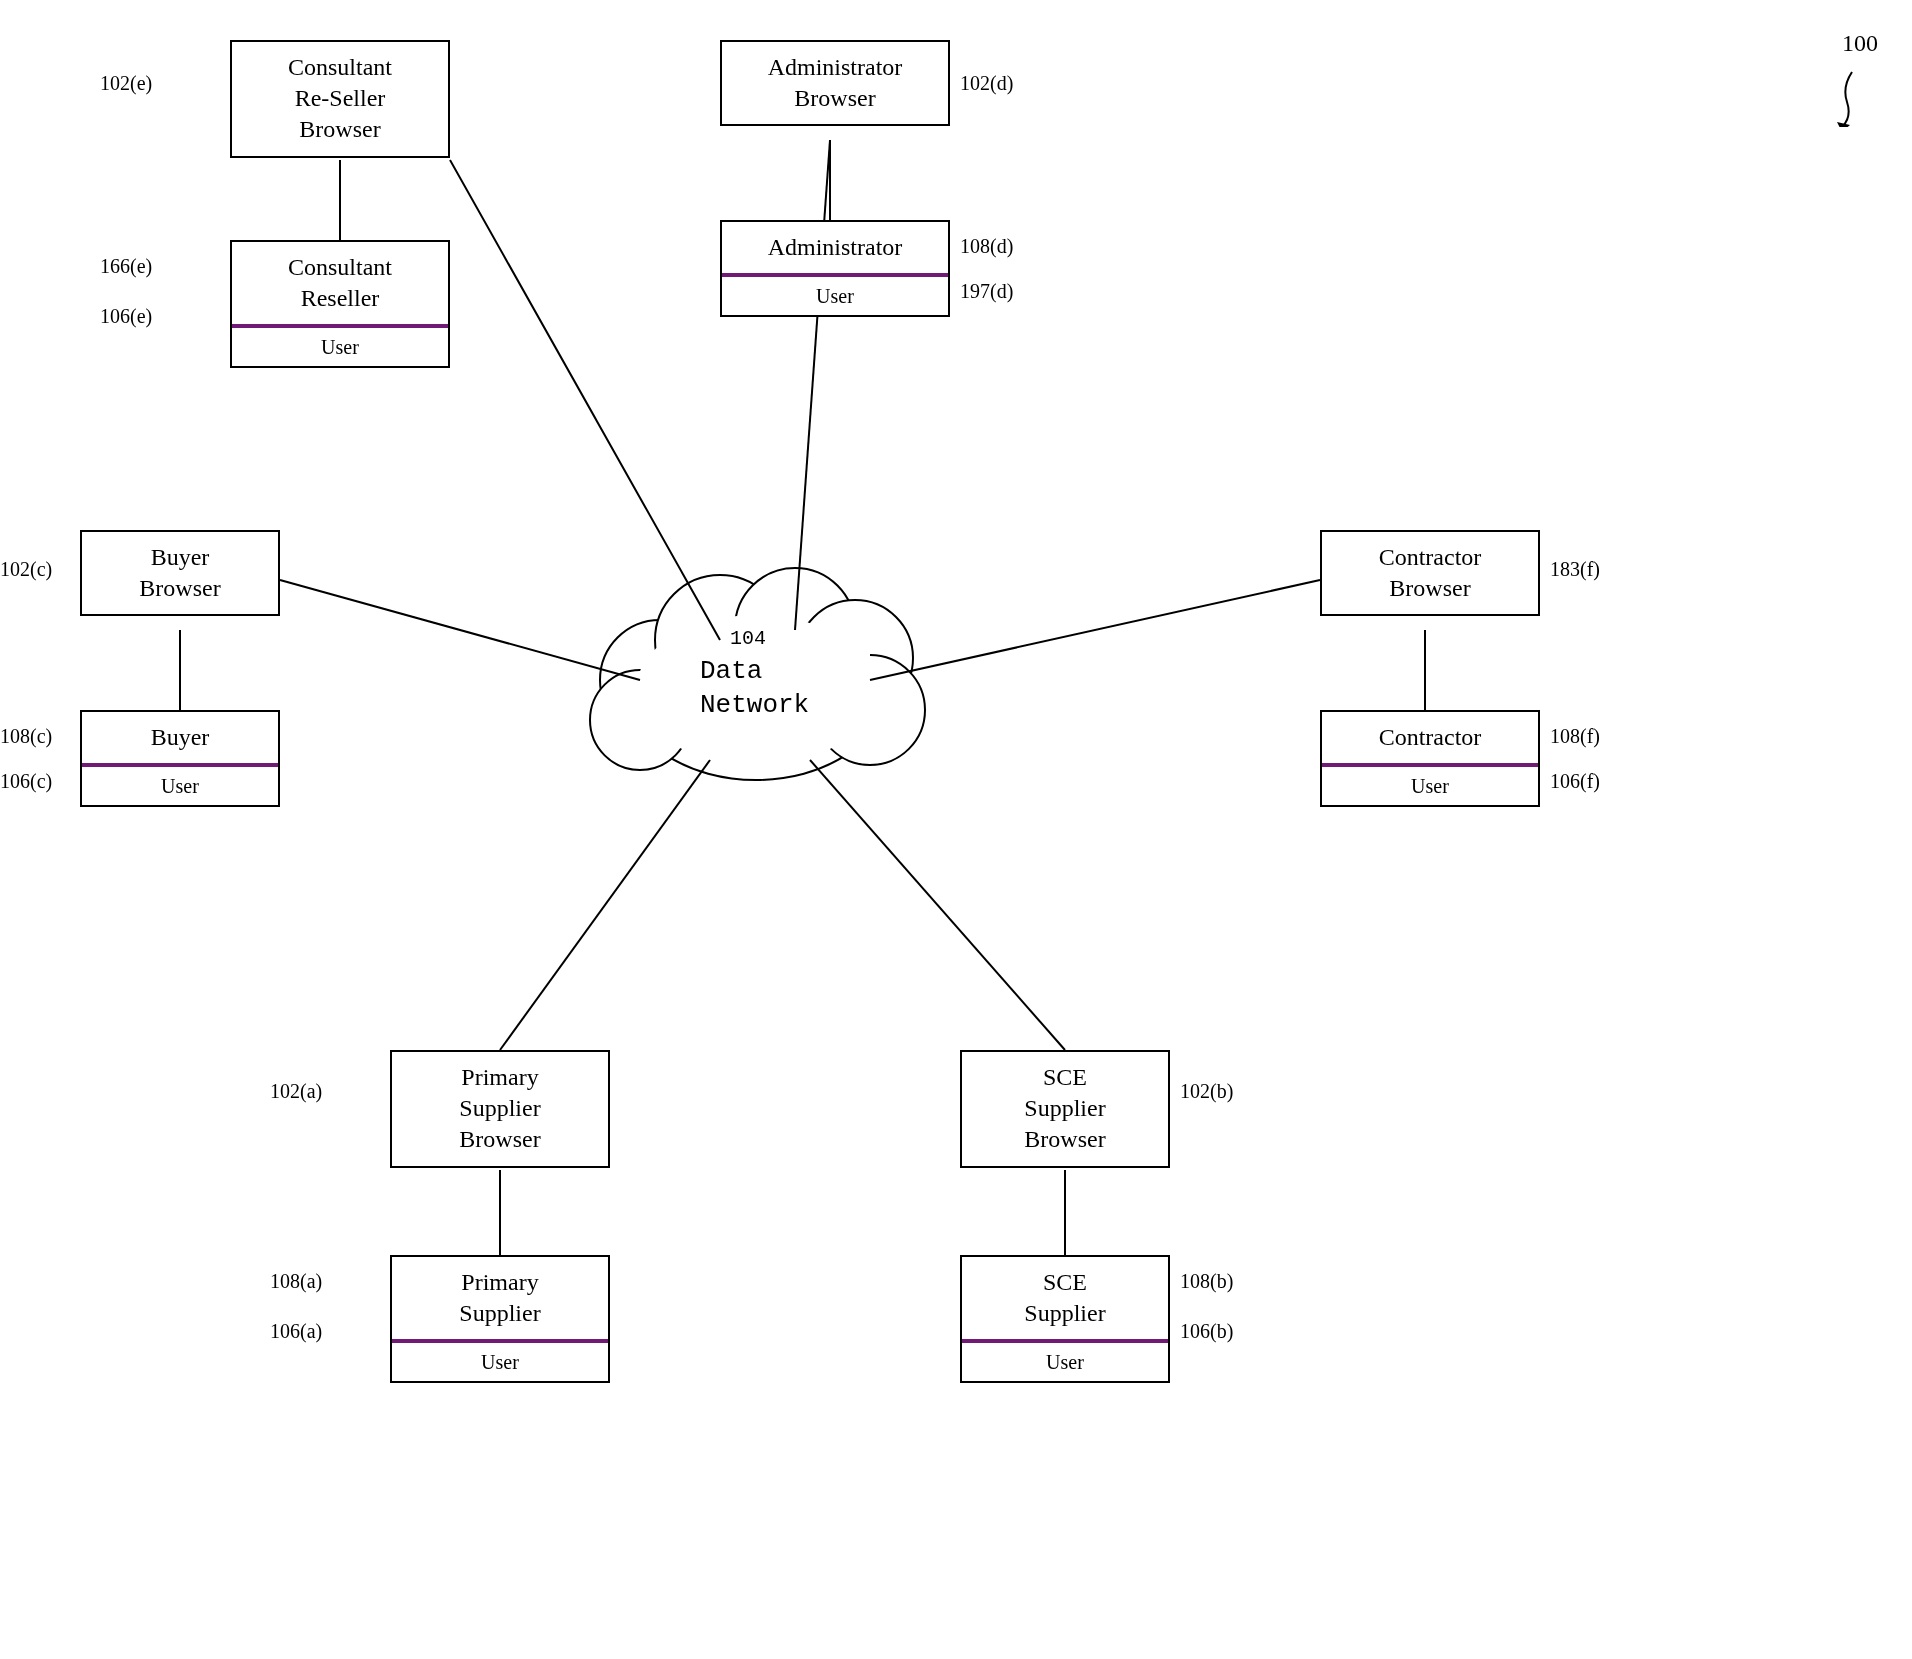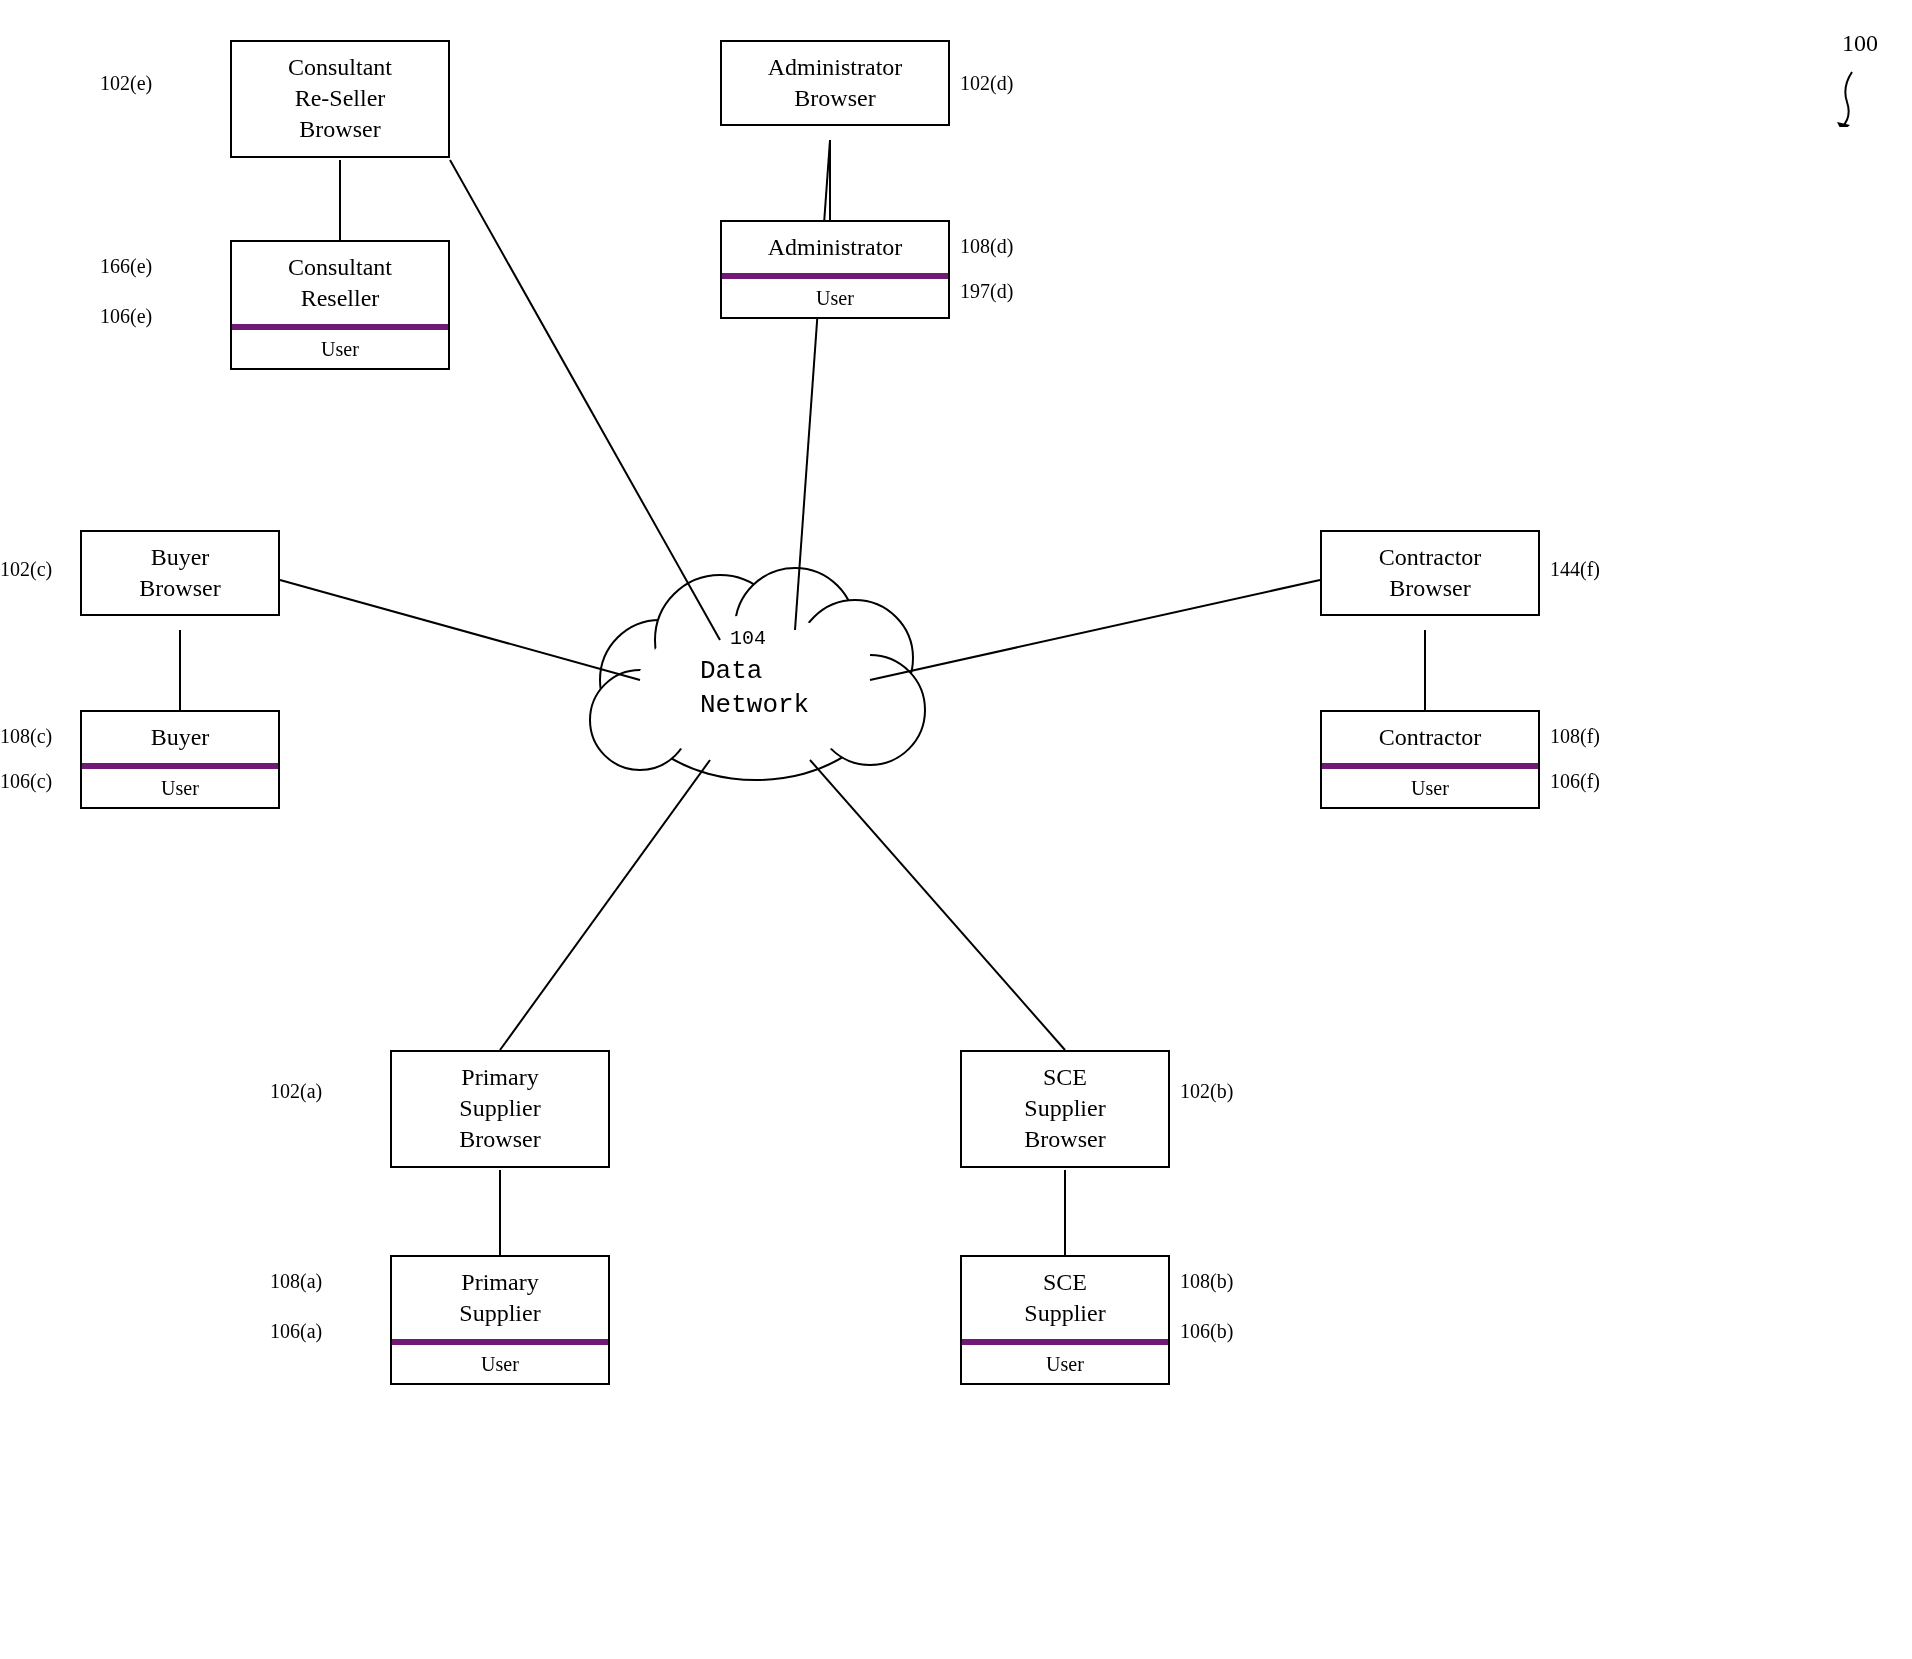--- a/index.html
+++ b/index.html
@@ -37,21 +37,21 @@
       line-height: 1.3;
     }
 
     .node-title {
       padding: 10px 0;
       font-size: 24px;
       line-height: 1.3;
     }
 
     .node-user {
-      border-top: 6px solid #701a75;
+      border-top: 4px solid #701a75;
       padding: 6px 12px;
       font-size: 20px;
     }
 
     .label {
       position: absolute;
       font-size: 20px;
       font-family: 'Times New Roman', Times, serif;
     }
 
@@ -147,21 +147,21 @@
   <div class="node" style="left:80px; top:710px; width:200px;">
     <div class="node-title">Buyer</div>
     <div class="node-user">User</div>
   </div>
   <div class="label" style="left:0px; top:725px;">108(c)</div>
   <div class="label" style="left:0px; top:770px;">106(c)</div>
 
   <div class="node" style="left:1320px; top:530px; width:220px;">
     <div class="node-title">Contractor<br>Browser</div>
   </div>
-  <div class="label" style="left:1550px; top:558px;">144(f)</div>
+  <div class="label" style="left:1550px; top:558px;">183(f)</div>
 
   <div class="node" style="left:1320px; top:710px; width:220px;">
     <div class="node-title">Contractor</div>
     <div class="node-user">User</div>
   </div>
   <div class="label" style="left:1550px; top:725px;">108(f)</div>
   <div class="label" style="left:1550px; top:770px;">106(f)</div>
 
   <div class="node" style="left:390px; top:1050px; width:220px;">
     <div class="node-title">Primary<br>Supplier<br>Browser</div>

